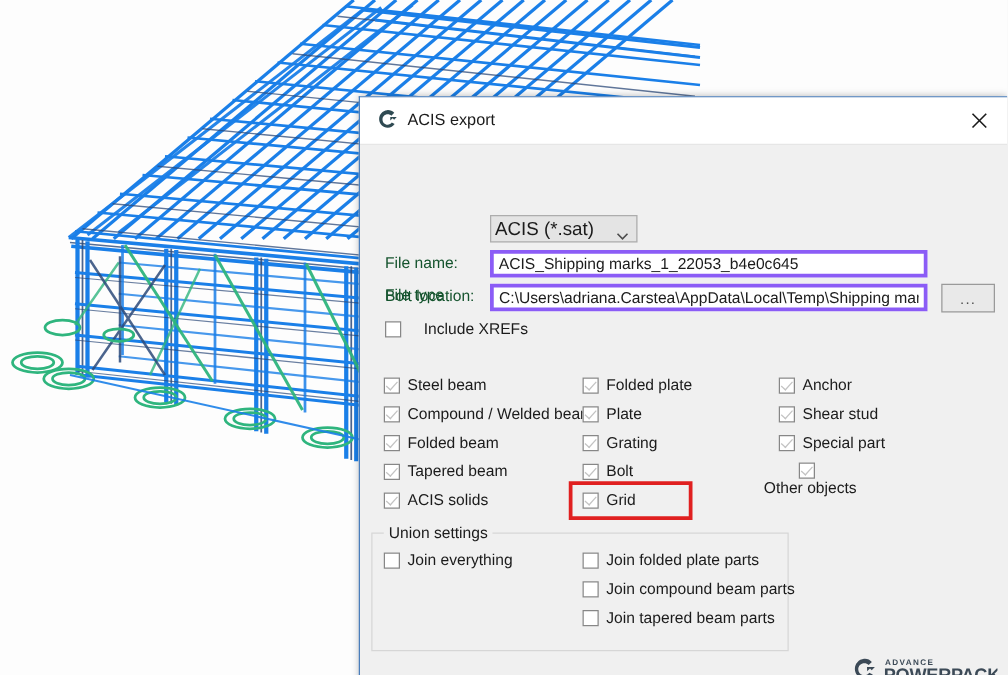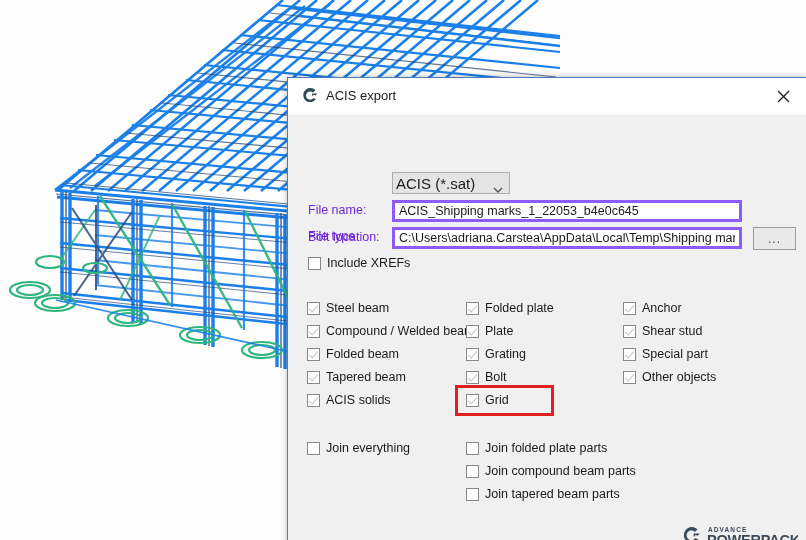--- a/index.html
+++ b/index.html
@@ -70,21 +70,21 @@
 
   .body-area {
     position: relative;
     height: 449px;
     background: #f0f0f0;
   }
 
   .field-label {
     position: absolute;
     font-size: 12.5px;
-    color: #6d28d9;
+    color: #14532d;
     white-space: nowrap;
   }
 
   select.combo {
     position: absolute;
     font-family: "Liberation Sans", sans-serif;
     font-size: 15px;
     color: #1b1b1b;
     background: #e4e4e4;
     border: 1px solid #adadad;
@@ -409,21 +409,21 @@
         </span>
       </div>
 
       <span class="field-label" style="left:20px; top:87px;">File name:</span>
       <input class="textbox" style="left: 104px; top: 84px; width: 350px;" value="ACIS_Shipping marks_1_22053_b4e0c645">
 
       <span class="field-label" style="left:20px; top:114px;">Bolt location:</span>
       <input class="textbox" style="left: 104px; top: 111px; width: 350px;" value="C:\Users\adriana.Carstea\AppData\Local\Temp\Shipping marks_1_220">
       <div class="browse-btn" style="left:465px; top:111px;">...</div>
 
-      <div class="cb-row" style="left:20px; top:140px;">
+      <div class="cb-row" style="left:20px; top:140px;gap:12px;">
         <span class="cb-box"></span>
         <span class="cb-label">Include XREFs</span>
       </div>
 
 
       <div class="cb-row" style="left:19px; top:185px;">
         <span class="cb-box checked"></span>
         <span class="cb-label">Steel beam</span>
       </div>
       <div class="cb-row" style="left:19px; top:208px;">
@@ -470,25 +470,28 @@
         <span class="cb-label">Anchor</span>
       </div>
       <div class="cb-row" style="left:335px; top:208px;">
         <span class="cb-box checked"></span>
         <span class="cb-label">Shear stud</span>
       </div>
       <div class="cb-row" style="left:335px; top:231px;">
         <span class="cb-box checked"></span>
         <span class="cb-label">Special part</span>
       </div>
-      <div class="cb-row" style="left:335px; top:254px;">
+      <div class="cb-row" style="left:323px; top:254px;flex-direction:column;">
         <span class="cb-box checked"></span>
         <span class="cb-label">Other objects</span>
       </div>
 
+      <div class="groupbox" style="left:9px; top:310px; width:334px; height:95px;">
+        <span class="group-legend">Union settings</span>
+      </div>
 
       <div class="cb-row" style="left:19px; top:325px;">
         <span class="cb-box"></span>
         <span class="cb-label">Join everything</span>
       </div>
       <div class="cb-row" style="left:178px; top:325px;">
         <span class="cb-box"></span>
         <span class="cb-label">Join folded plate parts</span>
       </div>
       <div class="cb-row" style="left:178px; top:371px;">

